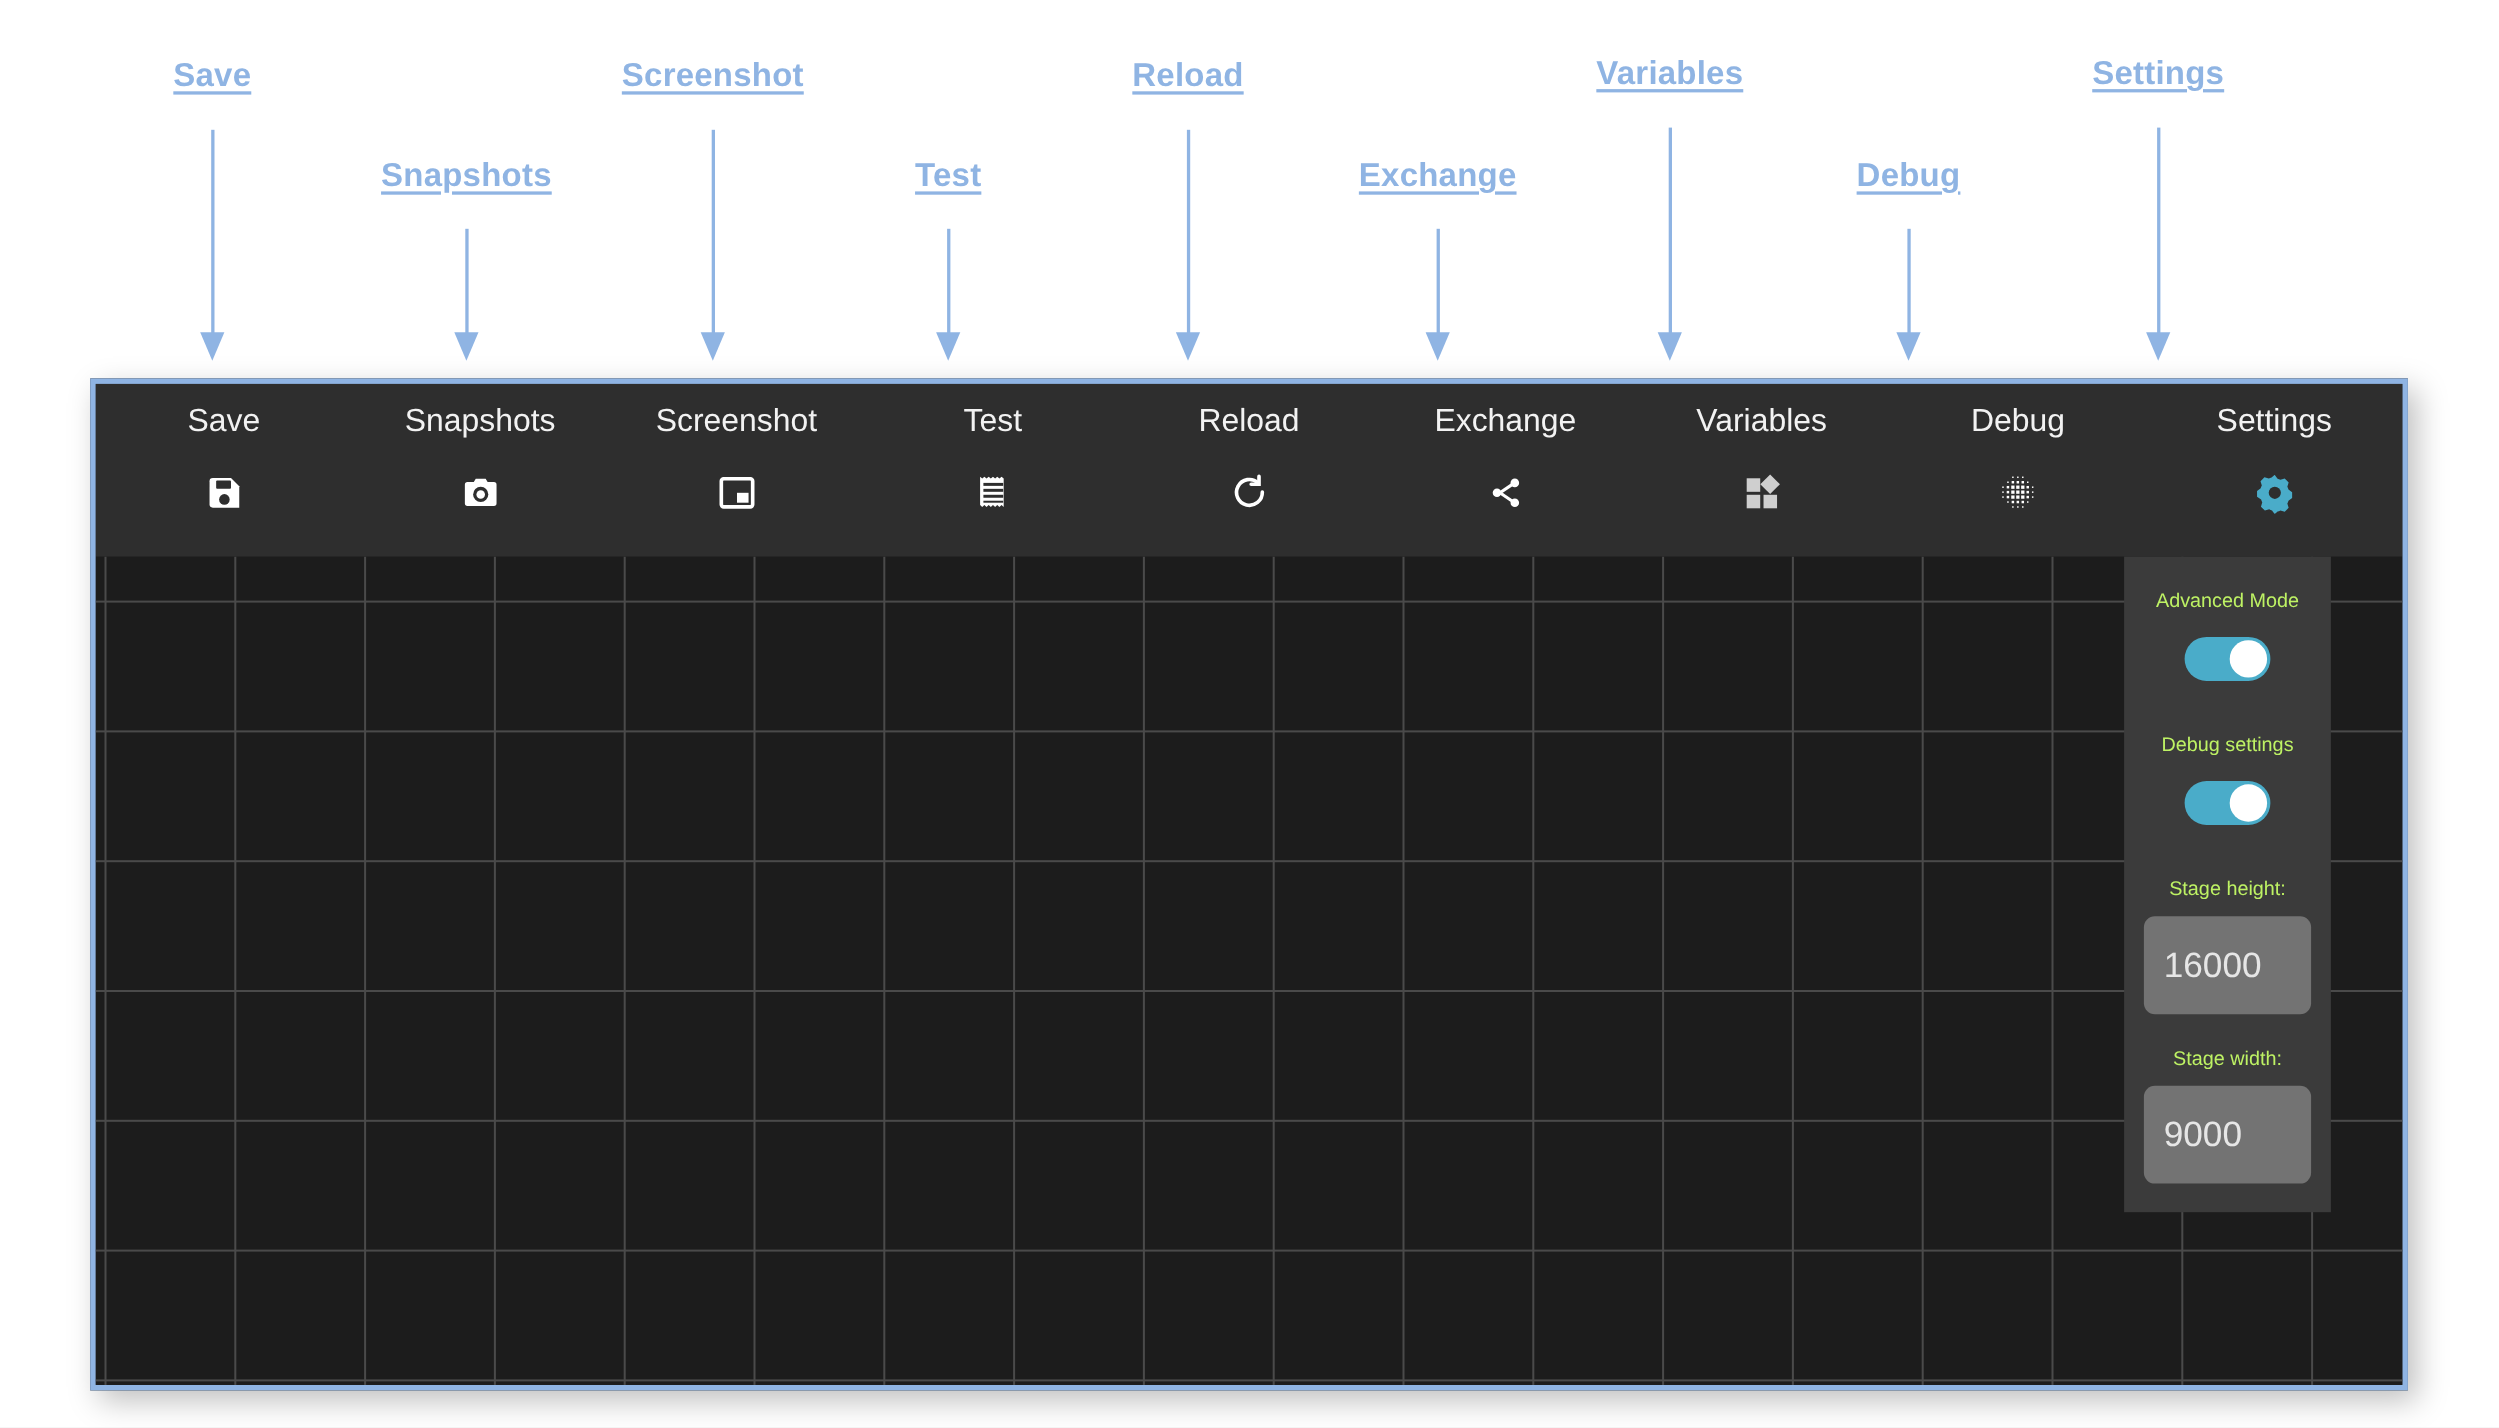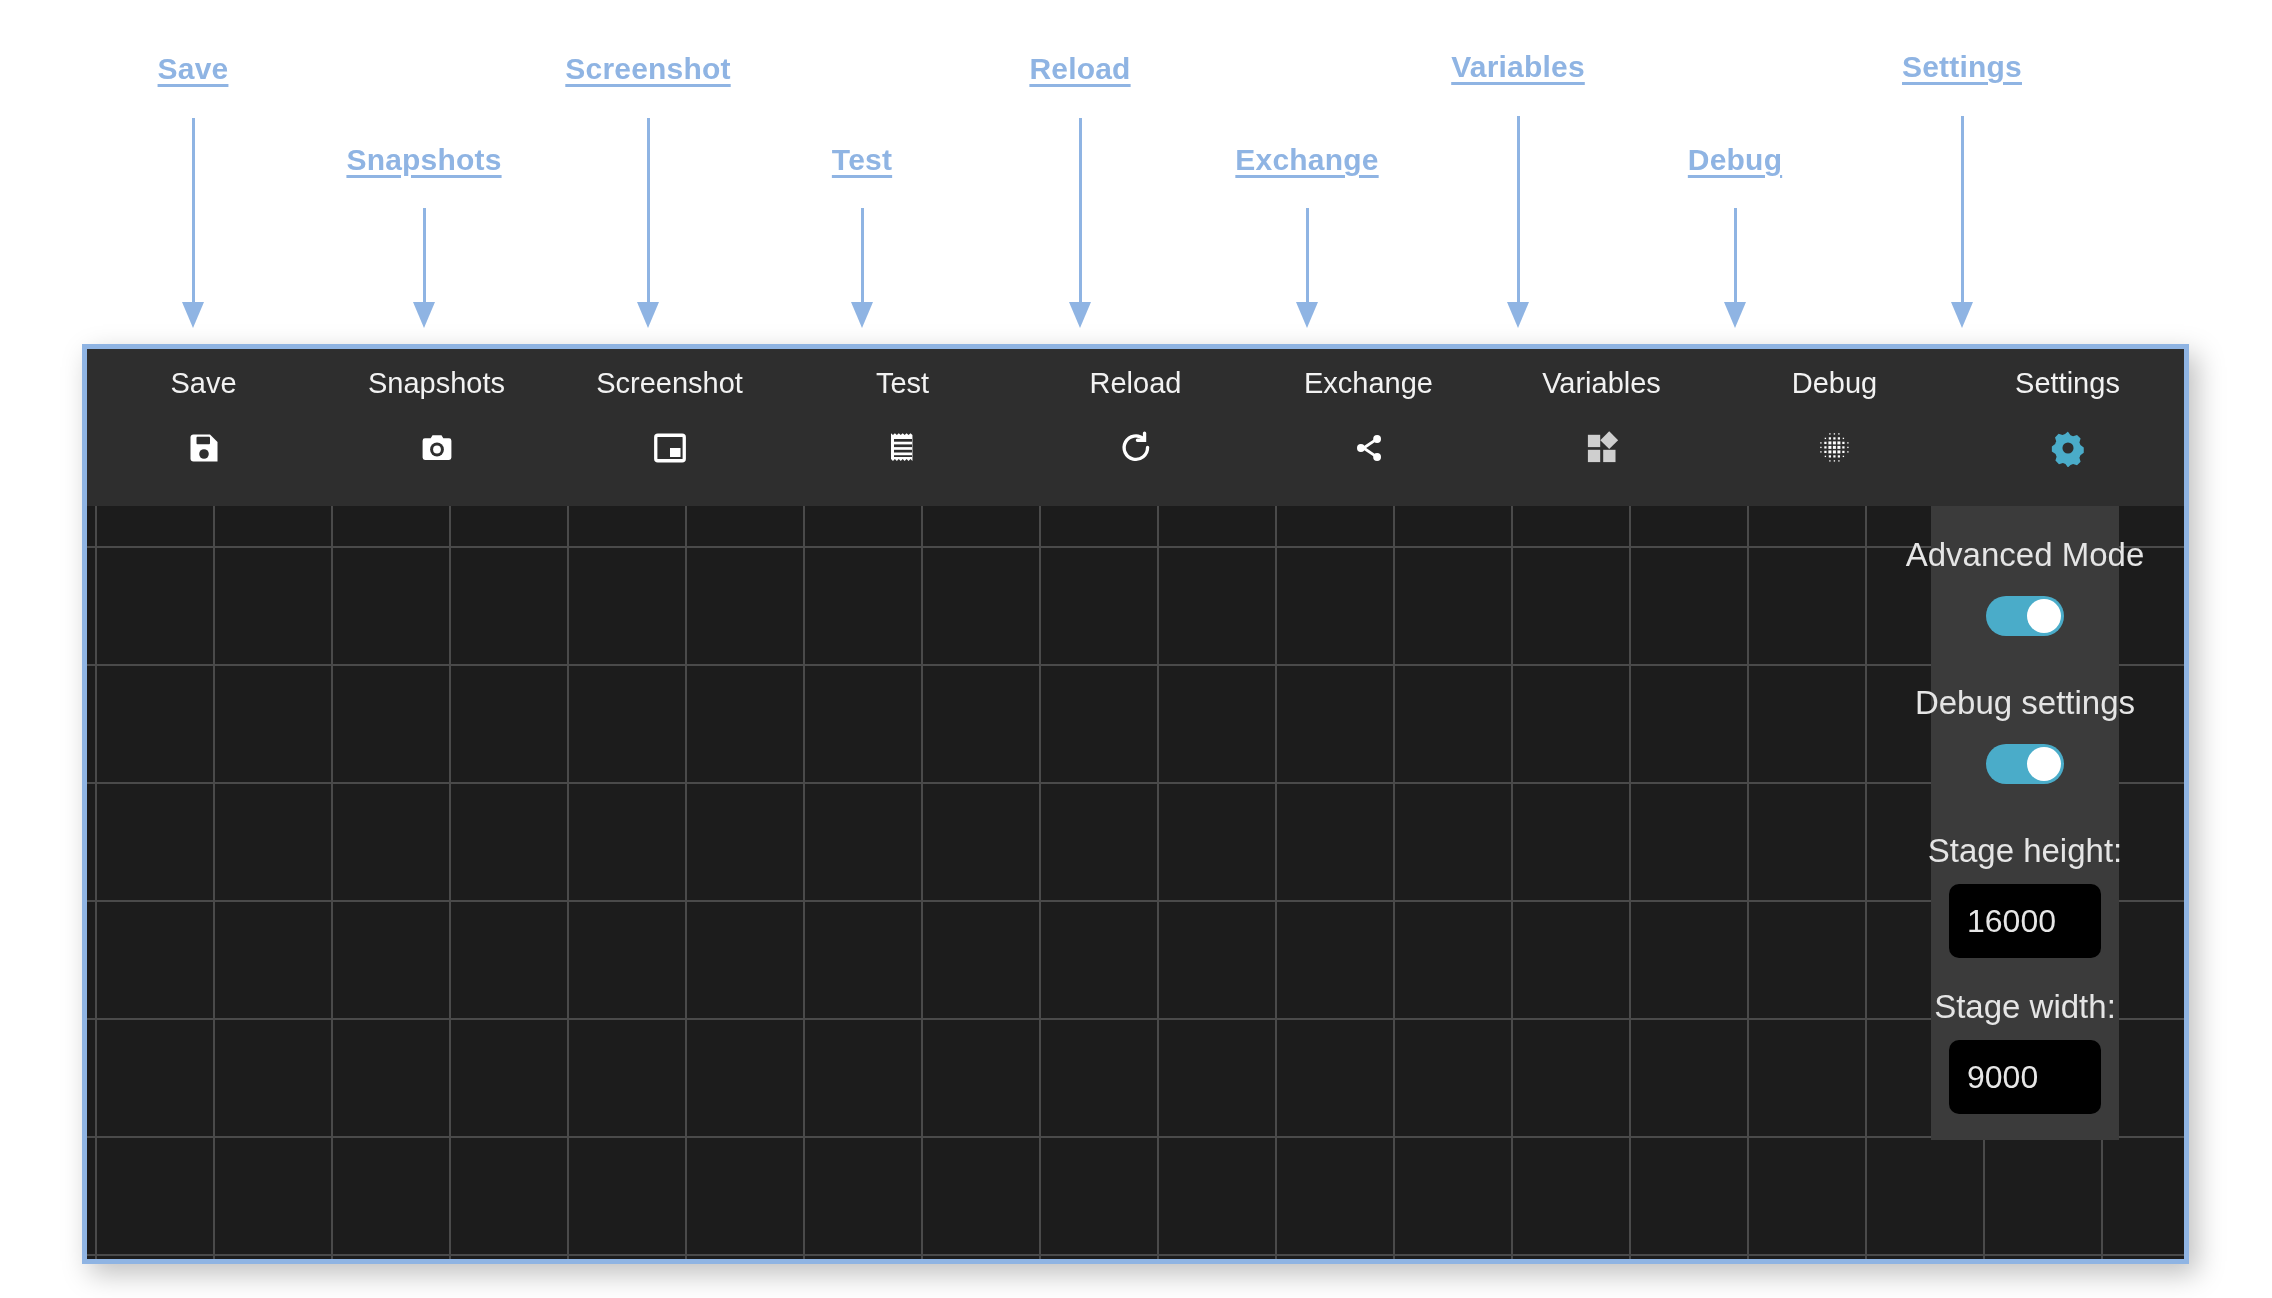--- a/index.html
+++ b/index.html
@@ -132,22 +132,22 @@
     top: 157px;
     width: 188px;
     padding: 0 0 26px 0;
     background: #3b3b3b;
     z-index: 4;
     display: flex;
     flex-direction: column;
     align-items: center;
   }
   .panel-label {
-    color: #e5e5e5;
-    font-size: 33px;
+    color: #bef264;
+    font-size: 18px;
     margin-top: 30px;
     text-align: left;
     font-family: "Liberation Sans", sans-serif;
     white-space: nowrap;
   }
   .toggle {
     margin-top: 22px;
     width: 78px;
     height: 40px;
     border-radius: 20px;
@@ -160,22 +160,22 @@
     top: 3px;
     right: 3px;
     width: 34px;
     height: 34px;
     border-radius: 50%;
     background: #ffffff;
   }
   .panel-input {
     margin-top: 14px;
     width: 152px;
-    height: 74px;
-    background: #000000;
+    height: 89px;
+    background: #737373;
     border: none;
     border-radius: 10px;
     color: #e6e6e6;
     font-size: 32px;
     padding: 0 18px;
     box-sizing: border-box;
     font-family: "Liberation Sans", sans-serif;
     outline: none;
   }
   .spacer-sm { height: 18px; }

